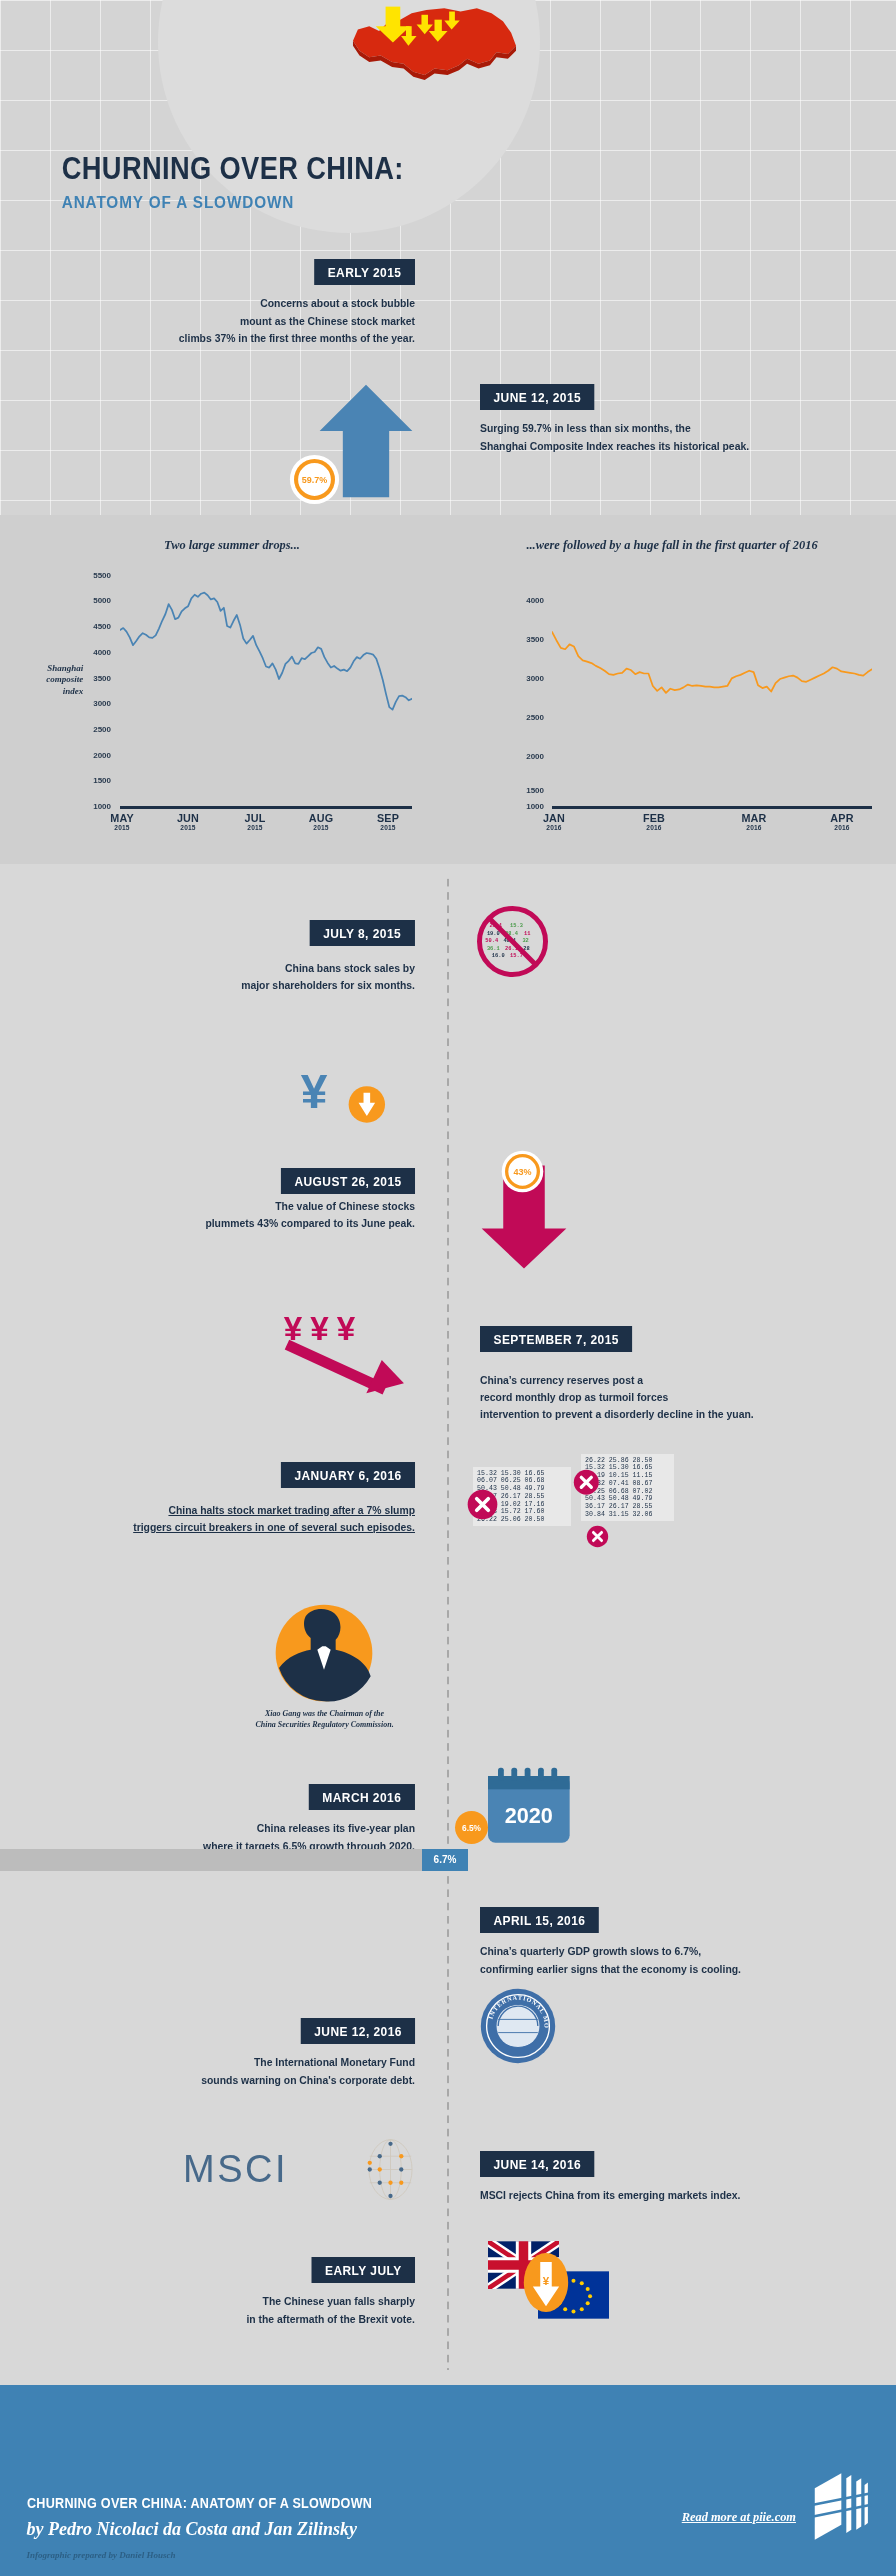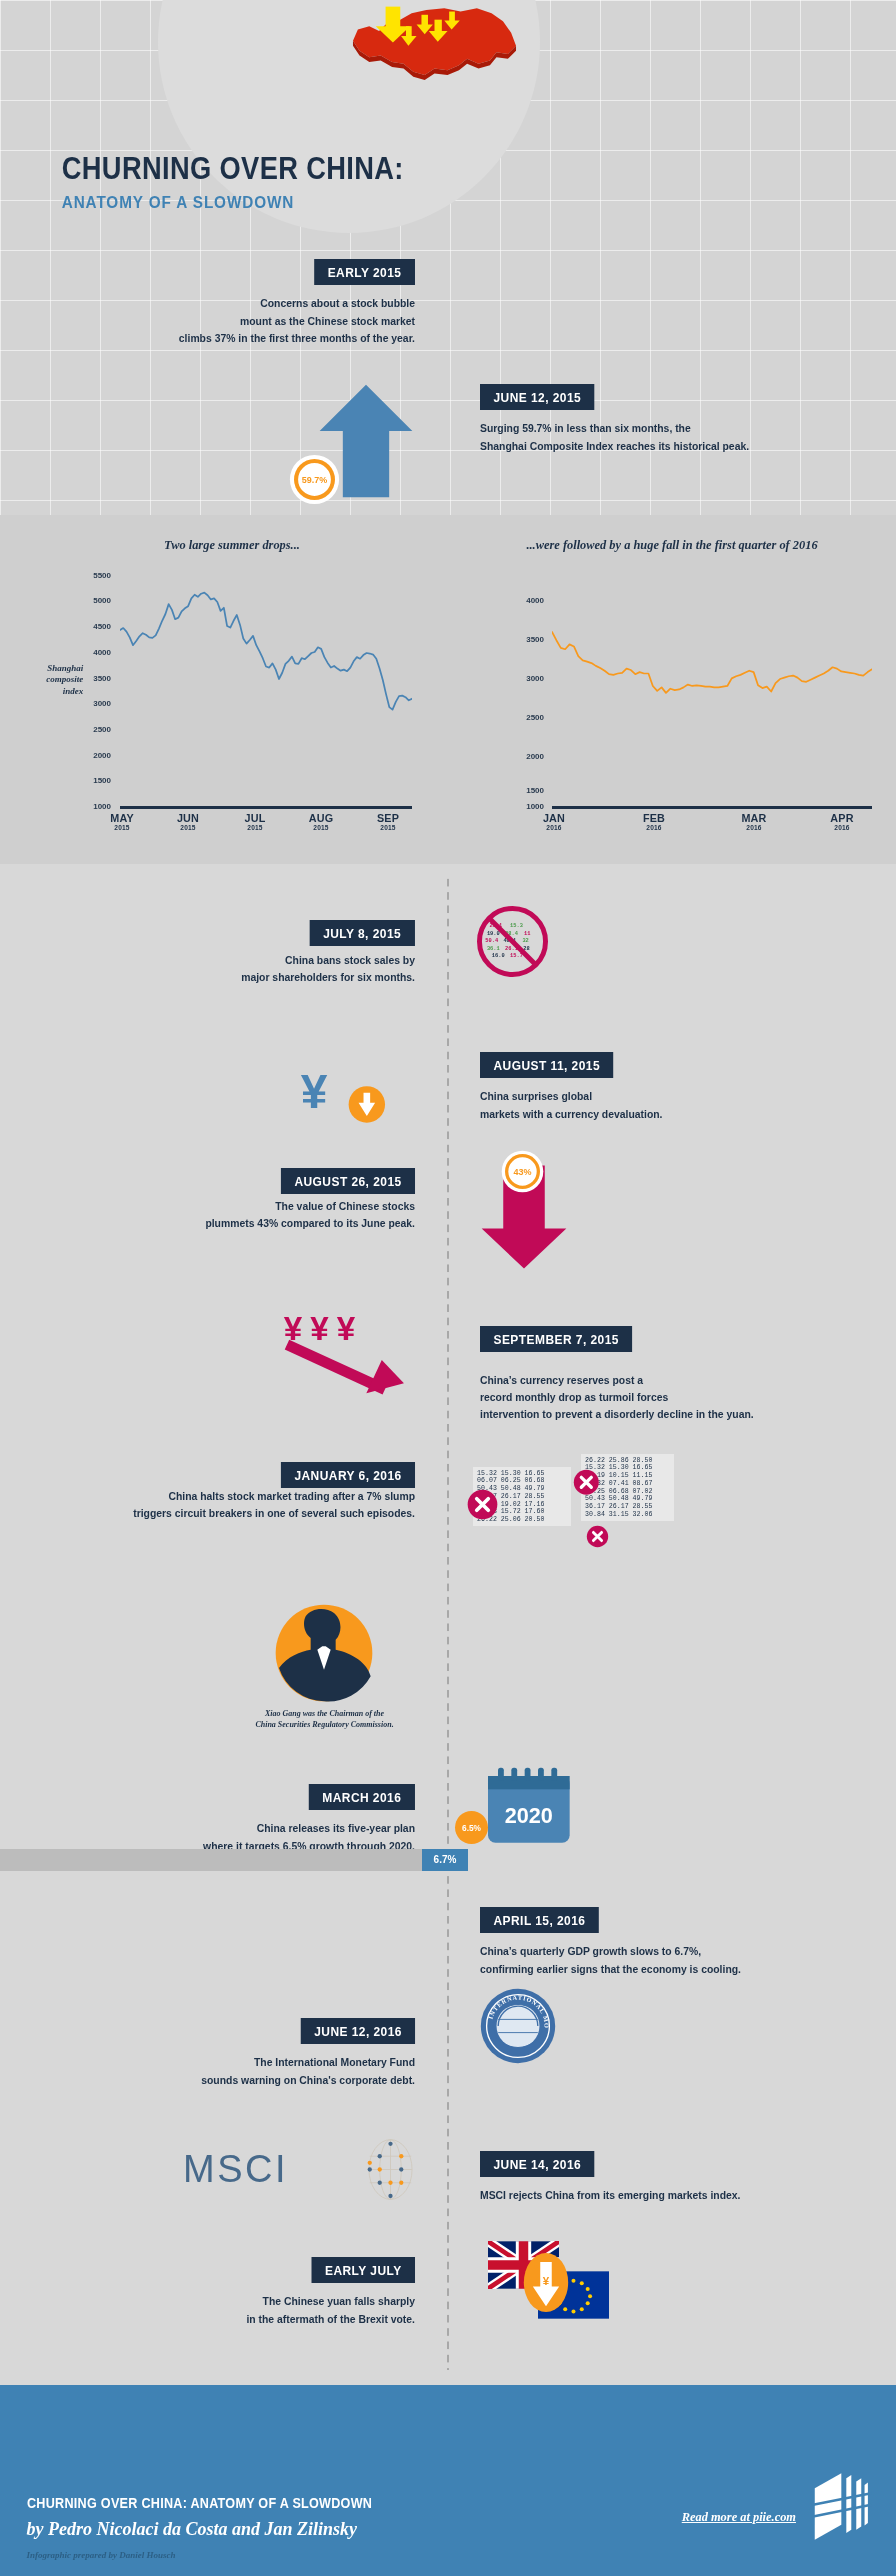--- a/index.html
+++ b/index.html
@@ -279,21 +279,21 @@
     <div class="xtick" style="left:813px; top:297px;">
       <div class="m">APR</div>
         <div class="y">2016</div>
     </div>
   </div>
 
   <div class="timeline" style="top:876px; height:1494px;"></div>
 
   <div class="evt right-col" style="left:50px; top:920px; width:365px;">
     <div class="chip">JULY 8, 2015</div>
-    <div class="body-txt" style="margin-top:6px; white-space:pre-line;">China bans stock sales by
+    <div class="body-txt" style="margin-top:14px; white-space:pre-line;">China bans stock sales by
 major shareholders for six months.</div>
   </div>
   <svg style="position:absolute; left:477px; top:906px; width:71px; height:71px;" viewBox="0 0 86 86">
     <circle cx="43" cy="43" r="40" fill="#d8d8d8" stroke="#c10a57" stroke-width="6"></circle>
     <g font-family="Liberation Mono, monospace" font-size="6.5" font-weight="700">
       <text x="15" y="26" fill="#c10a57">26.1</text>
         <text x="40" y="26" fill="#4a9a4a">15.3</text>
       <text x="12" y="35" fill="#1d3047">19.0</text>
         <text x="34" y="35" fill="#4a9a4a">28.4</text>
         <text x="57" y="35" fill="#c10a57">11</text>
@@ -302,25 +302,20 @@
         <text x="55" y="44" fill="#4a9a4a">32</text>
       <text x="12" y="53" fill="#4a9a4a">36.1</text>
         <text x="34" y="53" fill="#c10a57">26.1</text>
         <text x="56" y="53" fill="#1d3047">28</text>
       <text x="18" y="62" fill="#1d3047">16.0</text>
         <text x="40" y="62" fill="#c10a57">15.7</text>
     </g>
     <line x1="13" y1="13" x2="73" y2="73" stroke="#c10a57" stroke-width="6"></line>
   </svg>
 
-  <div class="evt left-col" style="left:480px; top:1052px; width:382px;">
-    <div class="chip">AUGUST 11, 2015</div>
-    <div class="body-txt" style="margin-top:10.8px; white-space:pre-line;">China surprises global
-markets with a currency devaluation.</div>
-  </div>
   <svg style="position:absolute; left:299px; top:1058px; width:91px; height:73px;" viewBox="0 0 110 88">
     <text x="2" y="60" font-family="Liberation Sans, sans-serif" font-weight="700" font-size="58" fill="#4a84b4">¥</text>
     <circle cx="82" cy="56" r="22" fill="#f8991d"></circle>
     <polygon points="82,70 72,54 78,54 78,42 86,42 86,54 92,54" fill="#fff"></polygon>
   </svg>
 
   <div class="evt right-col" style="left:50px; top:1168px; width:365px;">
     <div class="chip">AUGUST 26, 2015</div>
     <div class="body-txt" style="margin-top:4px; white-space:pre-line;">The value of Chinese stocks
 plummets 43% compared to its June peak.</div>
@@ -342,21 +337,21 @@
   <svg style="position:absolute; left:282px; top:1303px; width:141px; height:100px;" viewBox="0 0 170 120">
     <text x="2" y="44" font-family="Liberation Sans, sans-serif" font-weight="700" font-size="40" fill="#c10a57">¥</text>
     <text x="34" y="44" font-family="Liberation Sans, sans-serif" font-weight="700" font-size="40" fill="#c10a57">¥</text>
     <text x="66" y="44" font-family="Liberation Sans, sans-serif" font-weight="700" font-size="40" fill="#c10a57">¥</text>
     <path d="M6 50 L124 104" stroke="#c10a57" stroke-width="13" fill="none"></path>
     <polygon points="110,76 140,112 96,112" fill="#c10a57" transform="rotate(115 122 98)"></polygon>
   </svg>
 
   <div class="evt right-col" style="left:25px; top:1462px; width:390px;">
     <div class="chip">JANUARY 6, 2016</div>
-    <div class="body-txt" style="margin-top:0; white-space:pre-line;">China halts stock market trading after a 7% slump
+    <div class="body-txt" style="margin-top:14px; white-space:pre-line;text-decoration:underline;">China halts stock market trading after a 7% slump
 triggers circuit breakers in one of several such episodes.</div>
   </div>
   <div class="ticker" style="left:473px; top:1467px; width:98px; color:#1d3047;">15.32 15.30 16.65
 06.07 06.25 06.68
 50.43 50.48 49.79
 36.17 26.17 28.55
 06.15 19.02 17.16
 16.08 15.72 17.60
 26.22 25.06 20.50</div>
   <div class="ticker" style="left:581px; top:1454px; width:93px; color:#1d3047;">26.22 25.86 28.50

